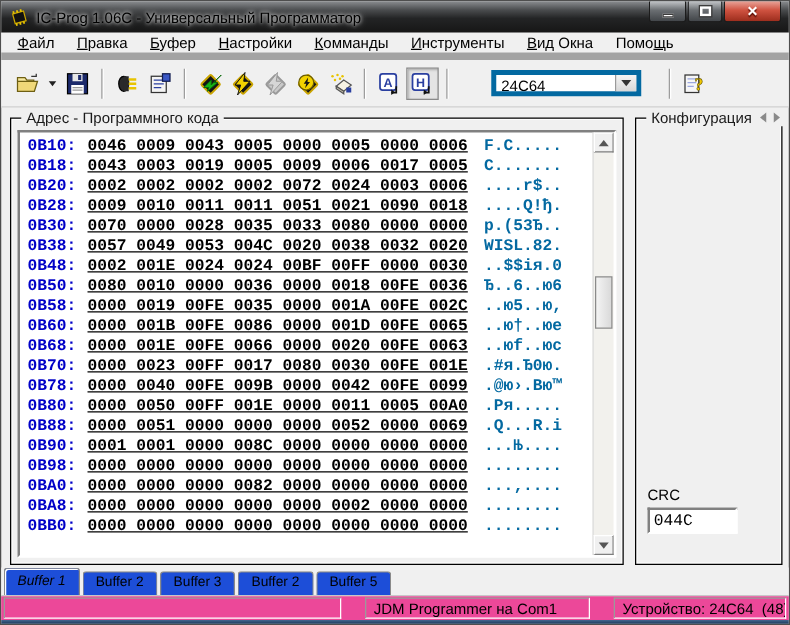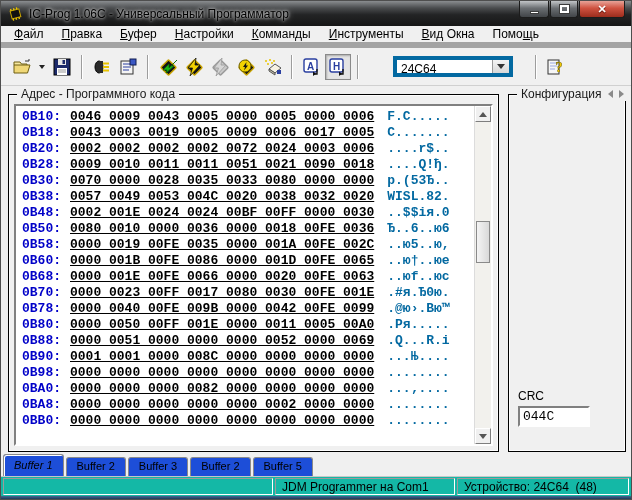--- a/index.html
+++ b/index.html
@@ -74,21 +74,21 @@
   .crc-field { width:72px; height:21px; background:#fff; border:2px solid; border-color:#808080 #fff #fff #808080; font-family:Liberation Mono, monospace; font-size:13px; padding:1px 3px; color:#000; }
 
   
   .tabsrow { height:23px; flex:0 0 23px; background:#f0f0f0; display:flex; align-items:flex-end; padding-left:2px; border-bottom:1px solid #c7c7c7; }
   .tab { height:19px; padding:2px 10px 0 10px; font-size:11px; color:#000; background:#1d4ed8;
     border:1px solid #8a8a8a; border-bottom:none; border-radius:3px 3px 0 0; margin-right:2px; }
   .tab.active { height:22px; padding-top:4px; background:#1d4ed8; position:relative; z-index:2;
     box-shadow:inset 1px 1px 0 #fff;font-style:italic; }
 
   
-  .statusbar { height:19px; flex:0 0 19px; background:#14b8a6; display:flex; align-items:stretch; padding:1px 2px; gap:2px; }
+  .statusbar { height:19px; flex:0 0 19px; background:#ec4899; display:flex; align-items:stretch; padding:1px 2px; gap:19px; }
   .status-panel { border:1px solid; border-color:#9a9a9a #fff #fff #9a9a9a; font-size:12px; color:#000;
     display:flex; align-items:center; padding:0 6px; white-space:pre; overflow:hidden; }
   .sp1 { flex:0 0 270px; } .sp2 { flex:0 0 180px; } .sp3 { flex:1 1 auto; }
 
   .bottom-strip { height:3px; flex:0 0 3px; background:linear-gradient(180deg,#44678f,#1d3a5c); }
 
   svg { display:block; }
 </style>
 </head>
 <body>

